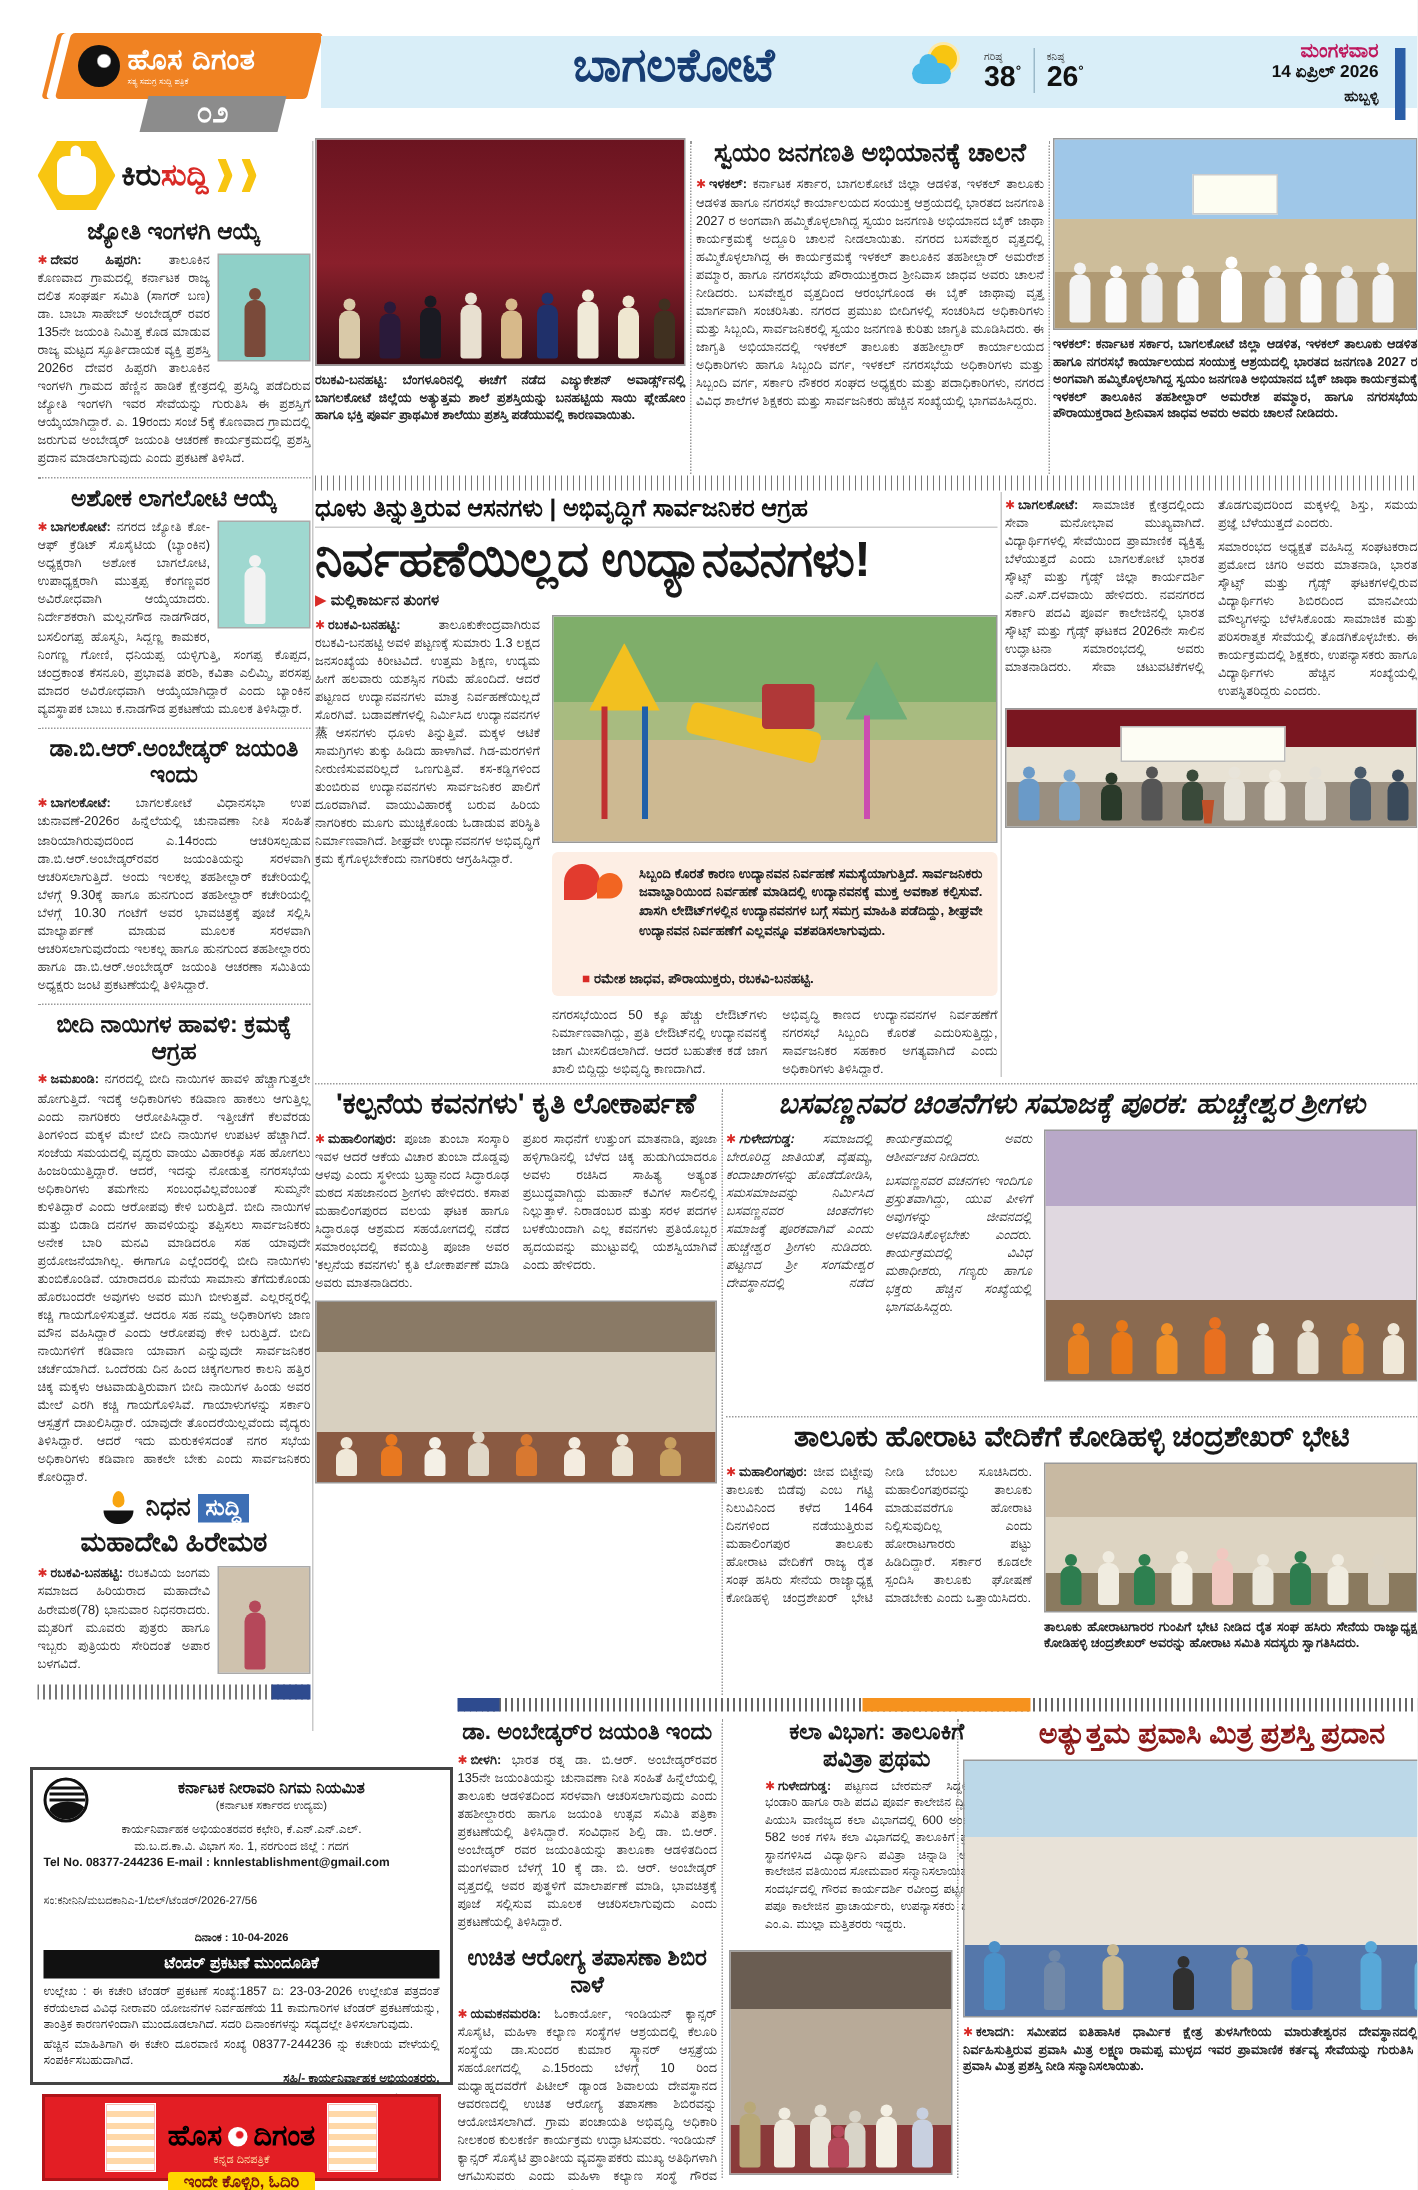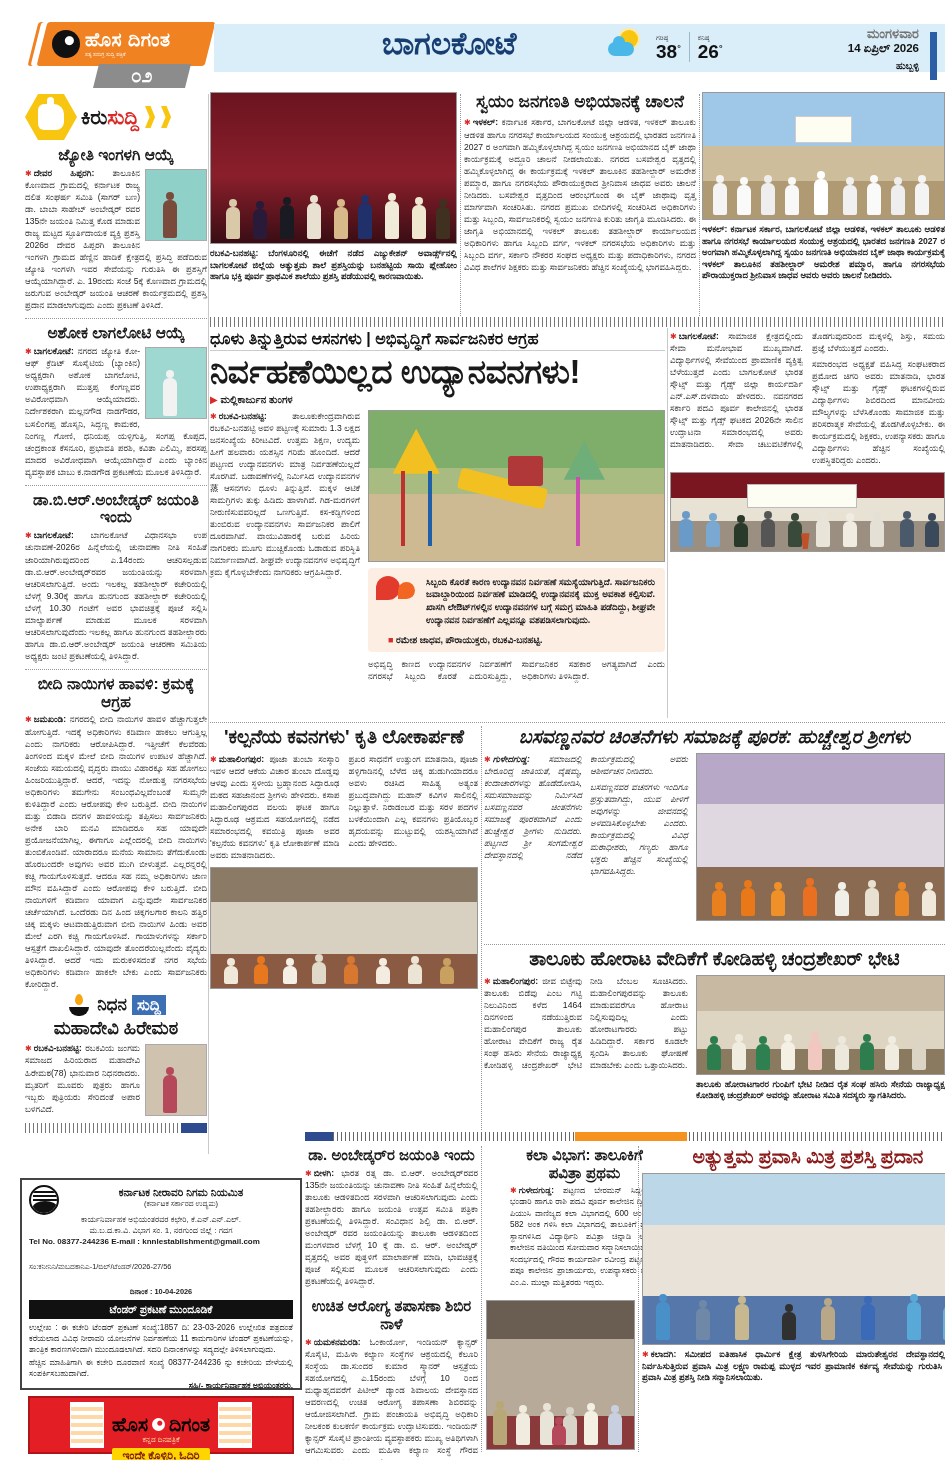--- a/index.html
+++ b/index.html
@@ -22,21 +22,21 @@
   .wicon { position:relative; width:42px; height:38px; }
   .sun { position:absolute; left:14px; top:2px; width:18px; height:18px; border-radius:50%; background:#f8c511; box-shadow:0 0 0 2px #fde9a8; }
   .cloud { position:absolute; left:2px; top:14px; width:26px; height:14px; border-radius:10px; background:#49b8e8; }
   .cloud::before { content:""; position:absolute; left:5px; top:-6px; width:12px; height:12px; border-radius:50%; background:#49b8e8; }
   .wtemp { display:flex; flex-direction:column; align-items:flex-start; }
   .wlabel { font-size:7px; color:#333; }
   .wval { font-size:19px; font-weight:bold; color:#111; line-height:1; }
   .wval sup { font-size:9px; }
   .wsep { width:1px; height:30px; background:#9bb9c9; }
   .date-block { position:absolute; right:26px; top:2px; text-align:right; }
-  .day { color:#737373; font-weight:bold; font-size:13px; }
+  .day { color:#be185d; font-weight:bold; font-size:13px; }
   .date { color:#111; font-weight:bold; font-size:11.5px; }
   .edition { color:#111; font-weight:bold; font-size:9.5px; margin-top:5px; }
   .edge-bar { position:absolute; right:8px; top:8px; width:7px; height:48px; background:#2b5ea7; }
 
   
   .hl1 { font-size:15.5px; font-weight:bold; text-align:center; line-height:1.15; margin:4px 0 3px; }
   .bd { font-size:8.6px; line-height:1.4; text-align:justify; color:#222; }
   .mk { color:#d92b27; font-weight:bold; font-size:8px; margin-right:2px; }
   .dl { font-weight:bold; }
   .hr-dot { border-top:1px dotted #999; margin:7px 0 5px; }
@@ -107,21 +107,21 @@
   .byline { font-size:10px; font-weight:bold; color:#222; margin:2px 0 4px; }
   .byline .tri { color:#d92b27; }
   .m-cols { display:flex; gap:8px; }
   .m-left { width:150px; flex:none; }
   .m-right { flex:1; }
   .quote { background:#fdeee4; border-radius:4px; padding:8px 10px 6px 10px; margin-top:6px; position:relative; }
   .qicon { position:absolute; left:8px; top:8px; width:40px; height:30px; }
   .qicon::before { content:""; position:absolute; left:0; top:0; width:24px; height:24px; border-radius:50% 50% 50% 0; background:#e23b2e; }
   .qicon::after { content:""; position:absolute; left:22px; top:6px; width:17px; height:17px; border-radius:50% 50% 50% 0; background:#f26522; }
   .q-text { font-size:8.8px; font-weight:bold; line-height:1.45; text-align:justify; padding-left:48px; min-height:34px; }
-  .q-attr { font-size:9px; font-weight:bold; margin-top:8px; padding-left:10px; }
+  .q-attr { font-size:9px; font-weight:bold; margin-top:20px; padding-left:10px; }
   .q-attr .sq { color:#d92b27; }
   .m-bottom { column-count:2; column-gap:10px; margin-top:6px; }
 
   
   .scouts { position:absolute; left:670px; top:330px; width:275px; }
   .scouts .bd2 { column-count:2; column-gap:9px; }
 
   
   .book { position:absolute; left:210px; top:726px; width:268px; }
   .book .bd2 { column-count:2; column-gap:9px; }
@@ -365,20 +365,21 @@
           <span style="position:absolute;left:66%;top:20%;width:14%;height:26%;background:#6fae78;clip-path:polygon(50% 0,100% 100%,0 100%);"></span>
           <span style="position:absolute;left:70%;top:44%;width:4px;height:46%;background:#cb4db0;"></span>
           <span style="position:absolute;left:47%;top:30%;width:12%;height:20%;background:#b03838;border-radius:3px;"></span>
         </div>
         <div class="quote">
           <span class="qicon"></span>
           <div class="q-text">ಸಿಬ್ಬಂದಿ ಕೊರತೆ ಕಾರಣ ಉದ್ಯಾನವನ ನಿರ್ವಹಣೆ ಸಮಸ್ಯೆಯಾಗುತ್ತಿದೆ. ಸಾರ್ವಜನಿಕರು ಜವಾಬ್ದಾರಿಯಿಂದ ನಿರ್ವಹಣೆ ಮಾಡಿದಲ್ಲಿ ಉದ್ಯಾನವನಕ್ಕೆ ಮುಕ್ತ ಅವಕಾಶ ಕಲ್ಪಿಸುವೆ. ಖಾಸಗಿ ಲೇಔಟ್‌ಗಳಲ್ಲಿನ ಉದ್ಯಾನವನಗಳ ಬಗ್ಗೆ ಸಮಗ್ರ ಮಾಹಿತಿ ಪಡೆದಿದ್ದು, ಶೀಘ್ರವೇ ಉದ್ಯಾನವನ ನಿರ್ವಹಣೆಗೆ ಎಲ್ಲವನ್ನೂ ವಶಪಡಿಸಲಾಗುವುದು.</div>
           <div class="q-attr"><span class="sq">■</span> <span>ರಮೇಶ ಜಾಧವ, ಪೌರಾಯುಕ್ತರು, ರಬಕವಿ-ಬನಹಟ್ಟಿ.</span></div>
         </div>
         <div class="m-bottom">
+          <p class="bd">ನಗರಸಭೆಯಿಂದ 50 ಕ್ಕೂ ಹೆಚ್ಚು ಲೇಔಟ್‌ಗಳು ನಿರ್ಮಾಣವಾಗಿದ್ದು, ಪ್ರತಿ ಲೇಔಟ್‌ನಲ್ಲಿ ಉದ್ಯಾನವನಕ್ಕೆ ಜಾಗ ಮೀಸಲಿಡಲಾಗಿದೆ. ಆದರೆ ಬಹುತೇಕ ಕಡೆ ಜಾಗ ಖಾಲಿ ಬಿದ್ದಿದ್ದು ಅಭಿವೃದ್ಧಿ ಕಾಣದಾಗಿದೆ.</p>
           <p class="bd">ಅಭಿವೃದ್ಧಿ ಕಾಣದ ಉದ್ಯಾನವನಗಳ ನಿರ್ವಹಣೆಗೆ ನಗರಸಭೆ ಸಿಬ್ಬಂದಿ ಕೊರತೆ ಎದುರಿಸುತ್ತಿದ್ದು, ಸಾರ್ವಜನಿಕರ ಸಹಕಾರ ಅಗತ್ಯವಾಗಿದೆ ಎಂದು ಅಧಿಕಾರಿಗಳು ತಿಳಿಸಿದ್ದಾರೆ.</p>
         </div>
       </div>
     </div>
   </section>
 
   <section class="scouts">
     <div class="bd2">
       <p class="bd"><span class="mk">✱</span><b class="dl">ಬಾಗಲಕೋಟೆ:</b>
       <span>ಸಾಮಾಜಿಕ ಕ್ಷೇತ್ರದಲ್ಲಿಂದು ಸೇವಾ ಮನೋಭಾವ ಮುಖ್ಯವಾಗಿದೆ. ವಿದ್ಯಾರ್ಥಿಗಳಲ್ಲಿ ಸೇವೆಯಿಂದ ಪ್ರಾಮಾಣಿಕ ವ್ಯಕ್ತಿತ್ವ ಬೆಳೆಯುತ್ತದೆ ಎಂದು ಬಾಗಲಕೋಟೆ ಭಾರತ ಸ್ಕೌಟ್ಸ್ ಮತ್ತು ಗೈಡ್ಸ್ ಜಿಲ್ಲಾ ಕಾರ್ಯದರ್ಶಿ ಎನ್.ಎಸ್.ದಳವಾಯಿ ಹೇಳಿದರು. ನವನಗರದ ಸರ್ಕಾರಿ ಪದವಿ ಪೂರ್ವ ಕಾಲೇಜಿನಲ್ಲಿ ಭಾರತ ಸ್ಕೌಟ್ಸ್ ಮತ್ತು ಗೈಡ್ಸ್ ಘಟಕದ 2026ನೇ ಸಾಲಿನ ಉದ್ಘಾಟನಾ ಸಮಾರಂಭದಲ್ಲಿ ಅವರು ಮಾತನಾಡಿದರು. ಸೇವಾ ಚಟುವಟಿಕೆಗಳಲ್ಲಿ ತೊಡಗುವುದರಿಂದ ಮಕ್ಕಳಲ್ಲಿ ಶಿಸ್ತು, ಸಮಯ ಪ್ರಜ್ಞೆ ಬೆಳೆಯುತ್ತದೆ ಎಂದರು.</span></p>

